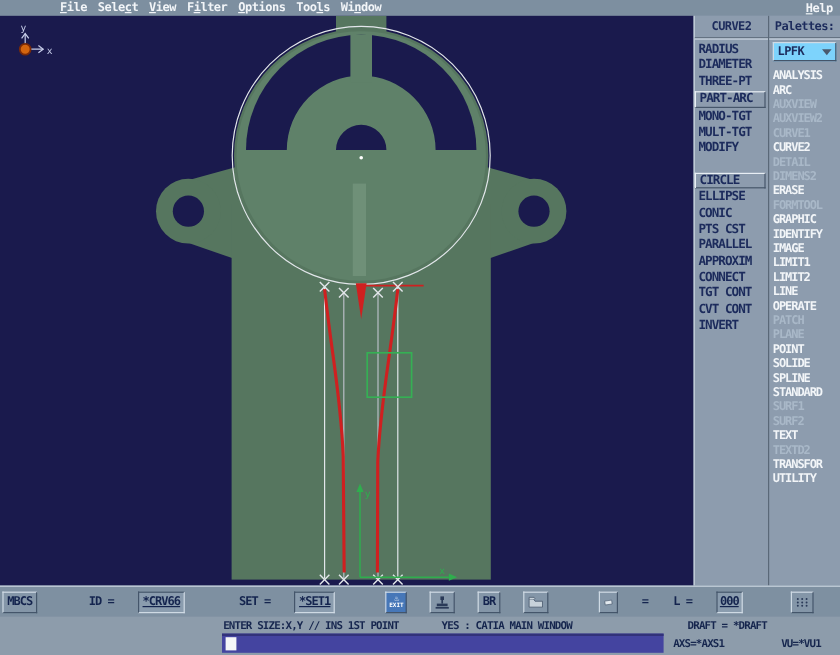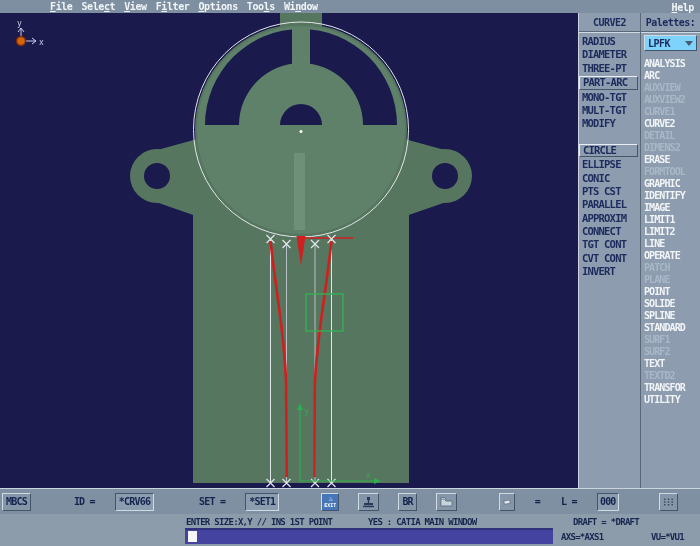--- a/index.html
+++ b/index.html
@@ -59,21 +59,21 @@
     height:18px;background:#8496a8;box-sizing:border-box;
     border:1px solid;border-color:#cfdae4 #44556a #44556a #cfdae4;
     color:#14244e;font-size:10px;font-weight:bold;letter-spacing:-0.8px;
     display:flex;align-items:center;justify-content:center;padding:0 3px;cursor:default;white-space:nowrap;
   }
   .tb-btn.disabled{color:#a2b2c2;}
   .tb-field{
     height:18px;background:#8a9cae;box-sizing:border-box;
     border:1px solid;border-color:#44556a #cfdae4 #cfdae4 #44556a;
     color:#14244e;font-size:10px;font-weight:bold;letter-spacing:-0.8px;
-    display:flex;align-items:center;padding:0 3px;white-space:nowrap;cursor:text;
+    display:flex;align-items:center;padding:0 3px;white-space:nowrap;cursor:text;text-decoration:underline;
   }
   .tb-label{color:#14244e;font-size:10px;font-weight:bold;letter-spacing:-0.8px;padding:0 1px;white-space:nowrap;}
   .tb-exit{background:#4677b8;flex-direction:column;justify-content:center;gap:0;padding:0 2px;}
   .exit-ico{color:#fff;font-size:7px;line-height:6px;}
   .exit-txt{color:#fff;font-size:5px;font-weight:bold;line-height:6px;letter-spacing:0;}
   .tb-yes{background:#4d7c0f;color:#eef7a8;}
   .tb-no{background:#ffffff;color:#d95a35;}
   .tb-int{background:#d79a28;color:#14244e;}
   .sp2{width:2px;flex:none;} .sp4{width:4px;flex:none;} .sp6{width:6px;flex:none;}
   .grow{flex:1;}

